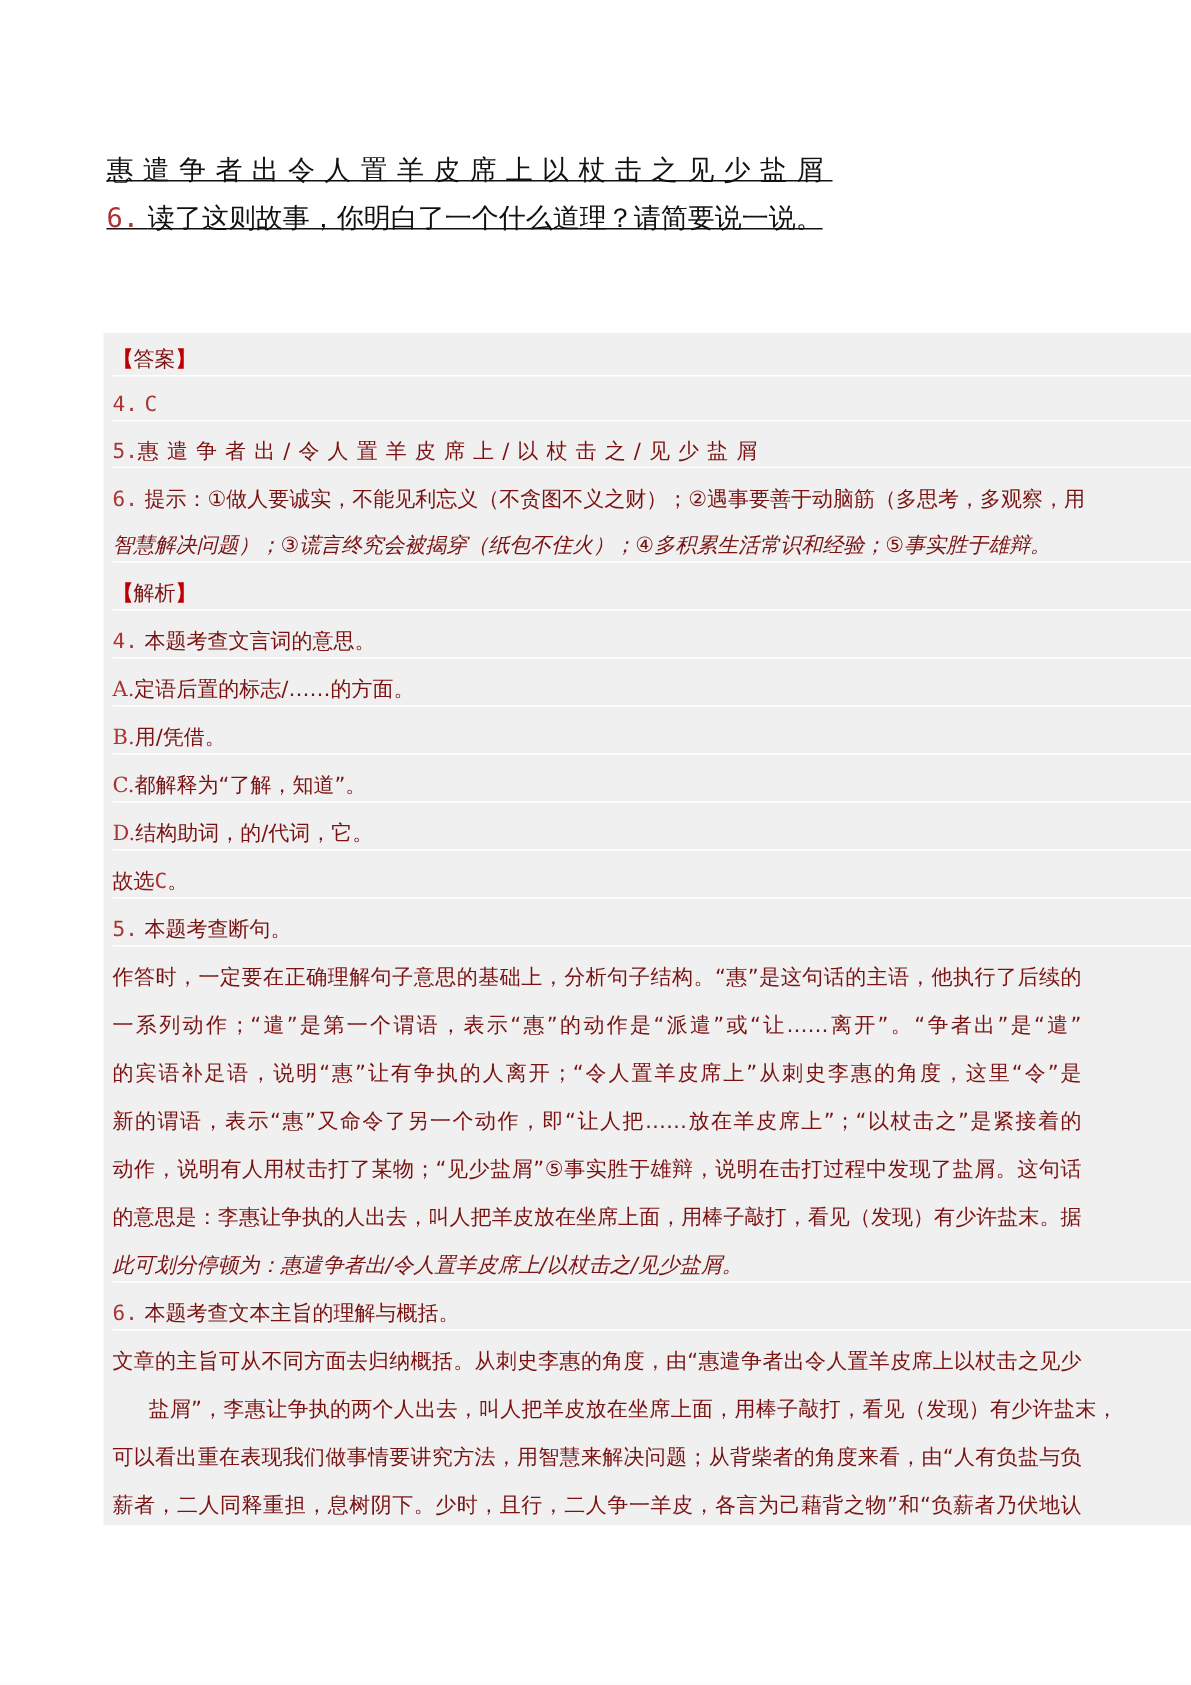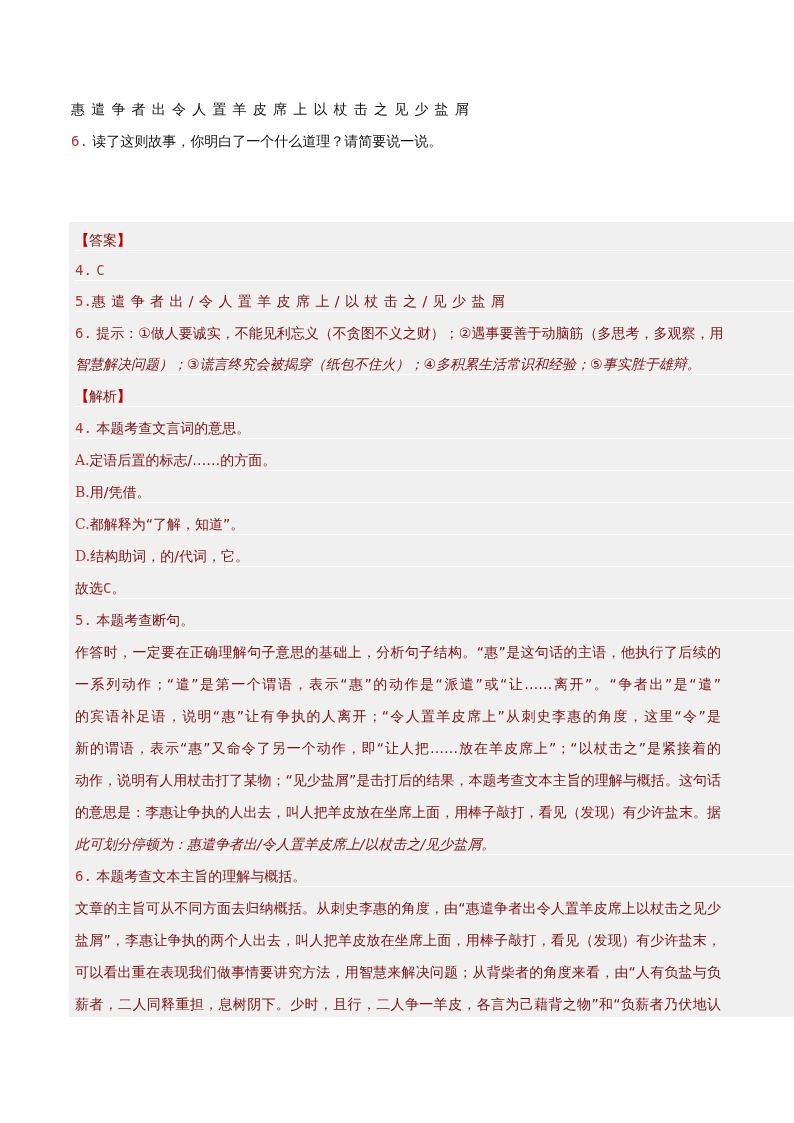--- a/index.html
+++ b/index.html
@@ -1,18 +1,18 @@
 <!DOCTYPE html>
 <html><head>
 <meta charset="utf-8">
 <style>
   html, body { margin: 0; padding: 0; background: #ffffff; }
   body { width: 794px; height: 1123px; position: relative; overflow: hidden;
          font-family: "DejaVu Sans", "Liberation Sans", sans-serif; }
-  .top-line { position: absolute; left: 71px; color: #111; font-size: 14px; white-space: nowrap; }
+  .top-line { position: absolute; left: 71px; color: #111; font-size: 18px; white-space: nowrap; text-decoration: underline; }
   .spaced { letter-spacing: 6.2px; }
   #line1 { top: 101px; }
   #line2 { top: 133px; }
 
   .answer-box { position: absolute; left: 69px; top: 222px; width: 740px; height: 795px;
                 background: #f0f0f0; }
   .row { position: absolute; left: 6px; right: 0; color: #7a1212; font-size: 14px;
          line-height: 20px; white-space: nowrap; }
   .row.sep { border-bottom: 1px solid #ffffff; }
   .hdr { color: #7a1212; }
@@ -79,26 +79,26 @@
 
   <div class="row sep" style="top:388px;">
     <span class="num">5.</span>
     <span>本题考查断句。</span>
   </div>
 
   <div class="row just" style="top:420px;">作答时，一定要在正确理解句子意思的基础上，分析句子结构。“惠”是这句话的主语，他执行了后续的</div>
   <div class="row just" style="top:452px;">一系列动作；“遣”是第一个谓语，表示“惠”的动作是“派遣”或“让……离开”。“争者出”是“遣”</div>
   <div class="row just" style="top:484px;">的宾语补足语，说明“惠”让有争执的人离开；“令人置羊皮席上”从刺史李惠的角度，这里“令”是</div>
   <div class="row just" style="top:516px;">新的谓语，表示“惠”又命令了另一个动作，即“让人把……放在羊皮席上”；“以杖击之”是紧接着的</div>
-  <div class="row just" style="top:548px;">动作，说明有人用杖击打了某物；“见少盐屑”是击打后的结果，本题考查文本主旨的理解与概括。这句话</div>
+  <div class="row just" style="top:548px;">动作，说明有人用杖击打了某物；“见少盐屑”⑤事实胜于雄辩，说明在击打过程中发现了盐屑。这句话</div>
   <div class="row just" style="top:580px;">的意思是：李惠让争执的人出去，叫人把羊皮放在坐席上面，用棒子敲打，看见（发现）有少许盐末。据</div>
   <div class="row sep" style="top:612px;font-style:italic;">此可划分停顿为：惠遣争者出/令人置羊皮席上/以杖击之/见少盐屑。</div>
 
   <div class="row sep" style="top:644px;">
     <span class="num">6.</span>
     <span>本题考查文本主旨的理解与概括。</span>
   </div>
 
   <div class="row just" style="top:676px;">文章的主旨可从不同方面去归纳概括。从刺史李惠的角度，由“惠遣争者出令人置羊皮席上以杖击之见少</div>
-  <div class="row just" style="top:708px;">盐屑”，李惠让争执的两个人出去，叫人把羊皮放在坐席上面，用棒子敲打，看见（发现）有少许盐末，</div>
+  <div class="row just" style="top:708px;margin-left:24px;">盐屑”，李惠让争执的两个人出去，叫人把羊皮放在坐席上面，用棒子敲打，看见（发现）有少许盐末，</div>
   <div class="row just" style="top:740px;">可以看出重在表现我们做事情要讲究方法，用智慧来解决问题；从背柴者的角度来看，由“人有负盐与负</div>
   <div class="row just" style="top:772px;">薪者，二人同释重担，息树阴下。少时，且行，二人争一羊皮，各言为己藉背之物”和“负薪者乃伏地认</div>
 </div>
 
 </body></html>

